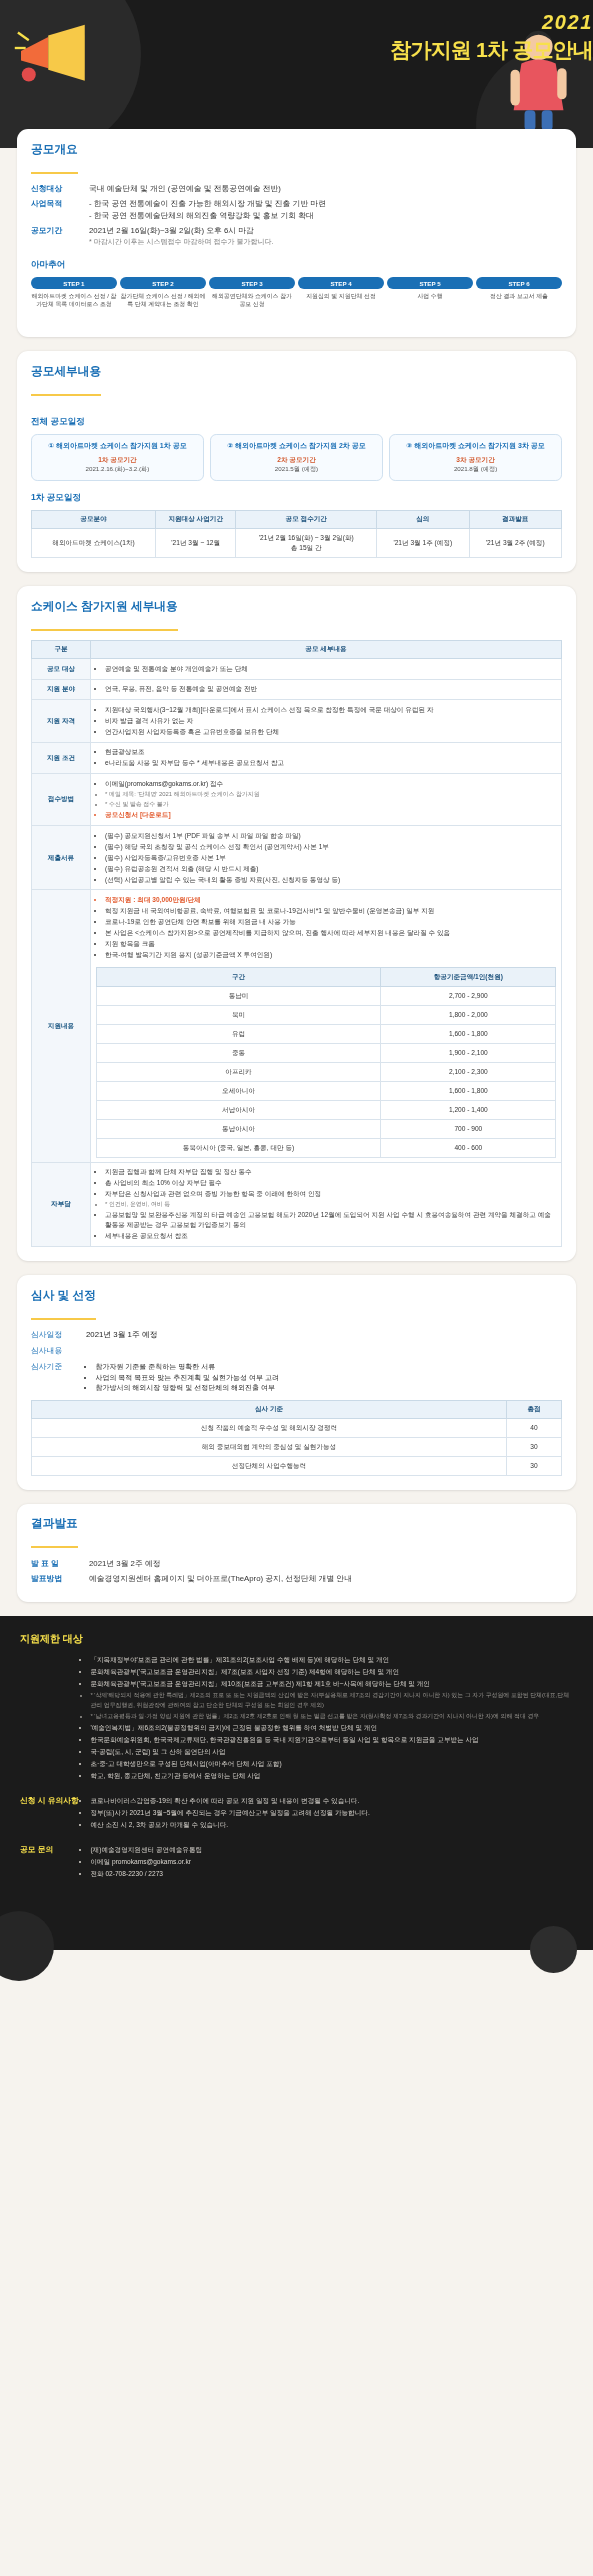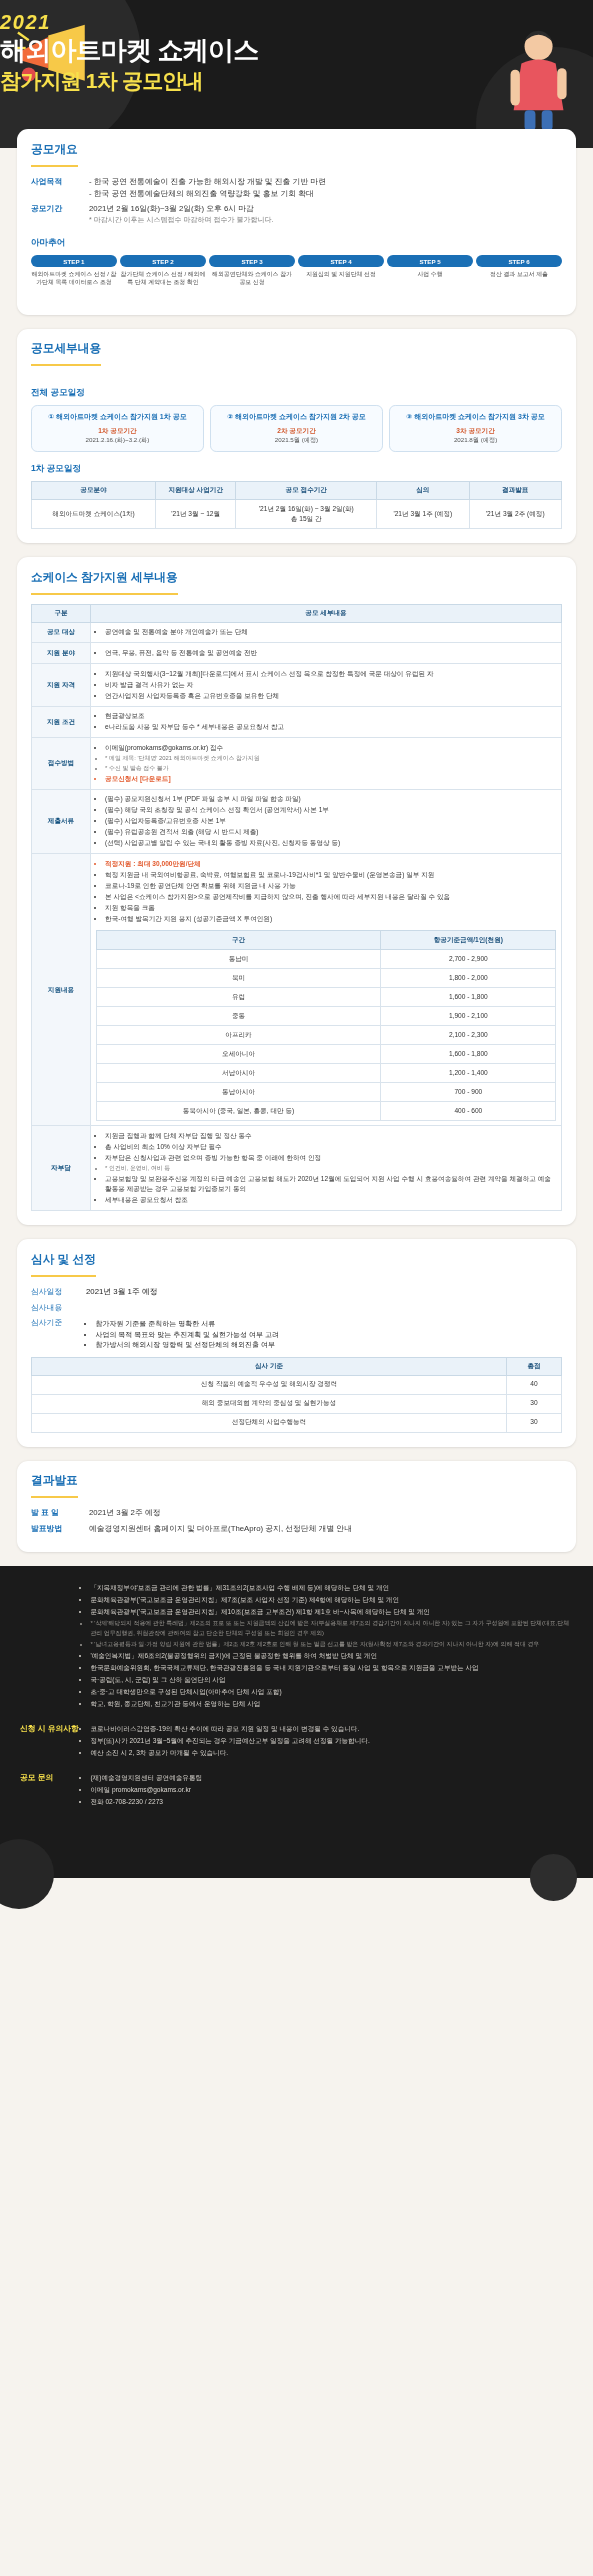--- a/index.html
+++ b/index.html
@@ -25,21 +25,21 @@
     background: #1b1b1b;
     overflow: hidden;
   }
   .hero .bg-shape {
     position:absolute; border-radius:50%;
   }
   .hero .s1 { width:203px; height:203px; background:#2a2a2a; left:-62px; top:-47px; }
   .hero .s2 { width:156px; height:156px; background:#262626; right:-39px; bottom:-55px; }
   .hero-title {
     position: relative;
-    text-align:left;
+    text-align:right;
     padding-top: 11px;
     z-index: 3;
   }
   .hero-year {
     font-size: 20px;
     font-weight: bold;
     color: #f7e04b;
     letter-spacing: 1.6px;
     font-style: italic;
   }
@@ -76,21 +76,21 @@
     z-index: 5;
   }
   .card.first { margin-top: -19px; }
 
   .sec-title {
     display:inline-block;
     font-size: 11.7px;
     font-weight: bold;
     color: #1a6fb5;
     border-bottom: 2.3px solid #f7c948;
-    padding-bottom: 8px;
+    padding-bottom: 15px;
     margin-bottom: 9.4px;
   }
 
   .row {
     display:flex;
     font-size: 7.8px;
     line-height: 1.55;
     margin-bottom: 3.1px;
   }
   .row .k {
@@ -232,28 +232,31 @@
       <path d="M44 24 q18 -18 36 0 q-6 -14 -18 -14 q-14 0 -18 14z" fill="#2b2b2b"></path>
       <path d="M40 52 q22 -10 44 0 l10 60 l-64 0 z" fill="#e8555e"></path>
       <rect x="26" y="60" width="12" height="46" rx="6" fill="#f3c9a3"></rect>
       <rect x="86" y="58" width="12" height="40" rx="6" fill="#f3c9a3"></rect>
       <rect x="44" y="112" width="14" height="26" rx="5" fill="#3c6fb5"></rect>
       <rect x="66" y="112" width="14" height="26" rx="5" fill="#3c6fb5"></rect>
     </svg>
 
     <div class="hero-title">
       <div class="hero-year">2021</div>
-      <div class="hero-main">해외아트마켓 쇼케이스</div>
       <div class="hero-sub">참가지원 1차 공모안내</div>
     </div>
   </div>
 
   <div class="card first">
     <div class="sec-title">공모개요</div>
 
+    <div class="row">
+      <div class="k">신청대상</div>
+      <div class="v">국내 예술단체 및 개인 (공연예술 및 전통공연예술 전반)</div>
+    </div>
     <div class="row">
       <div class="k">사업목적</div>
       <div class="v" style="white-space:pre-line">- 한국 공연 전통예술이 진출 가능한 해외시장 개발 및 진출 기반 마련
 - 한국 공연 전통예술단체의 해외진출 역량강화 및 홍보 기회 확대</div>
     </div>
     <div class="row">
       <div class="k">공모기간</div>
       <div class="v">
         <span>2021년 2월 16일(화)~3월 2일(화) 오후 6시 마감</span>
         <span class="small">* 마감시간 이후는 시스템접수 마감하며 접수가 불가합니다.</span>
@@ -536,20 +539,21 @@
       <div class="k">발 표 일</div>
       <div class="v">2021년 3월 2주 예정</div>
     </div>
     <div class="row">
       <div class="k">발표방법</div>
       <div class="v">예술경영지원센터 홈페이지 및 더아프로(TheApro) 공지, 선정단체 개별 안내</div>
     </div>
   </div>
 
   <div class="dark">
+    <div class="d-title">지원제한 대상</div>
     <div class="d-row">
       <div class="d-k"></div>
       <div class="d-v">
         <ul>
           <li>「지목재정부야'보조금 관리에 관한 법률」제31조의2(보조사업 수행 배제 등)에 해당하는 단체 및 개인</li>
           <li>문화체육관광부('국고보조금 운영관리지침」제7조(보조 사업자 선정 기준) 제4항에 해당하는 단체 및 개인</li>
           <li>문화체육관광부('국고보조금 운영관리지침」제10조(보조금 교부조건) 제1항 제1호 바~사목에 해당하는 단체 및 개인</li>
           <li class="note">* '삭제'해당되지 적용에 관한 특례법」제2조의 표로 또 또는 지원금액의 산김에 받은 자(부실용채로 제7조의 경감기간이 지나지 아니한 자) 있는 그 자가 구성원에 포함된 단체(대표,단체관리 업무집행권, 위협관장에 관하여의 참고 단순한 단체의 구성원 또는 회원인 경우 제외)</li>
           <li class="note">* '남녀고용평등과 일·가정 양립 지원에 관한 법률」제2조 제2호 제2호로 인해 형 또는 벌금 선고를 받은 자(형사확정 제7조와 경과기간이 지나지 아니한 자)에 의해 적대 경우</li>
           <li>'예술인복지법」제6조의2(불공정행위의 금지)에 근정된 불공정한 행위를 하여 처벌받 단체 및 개인</li>

